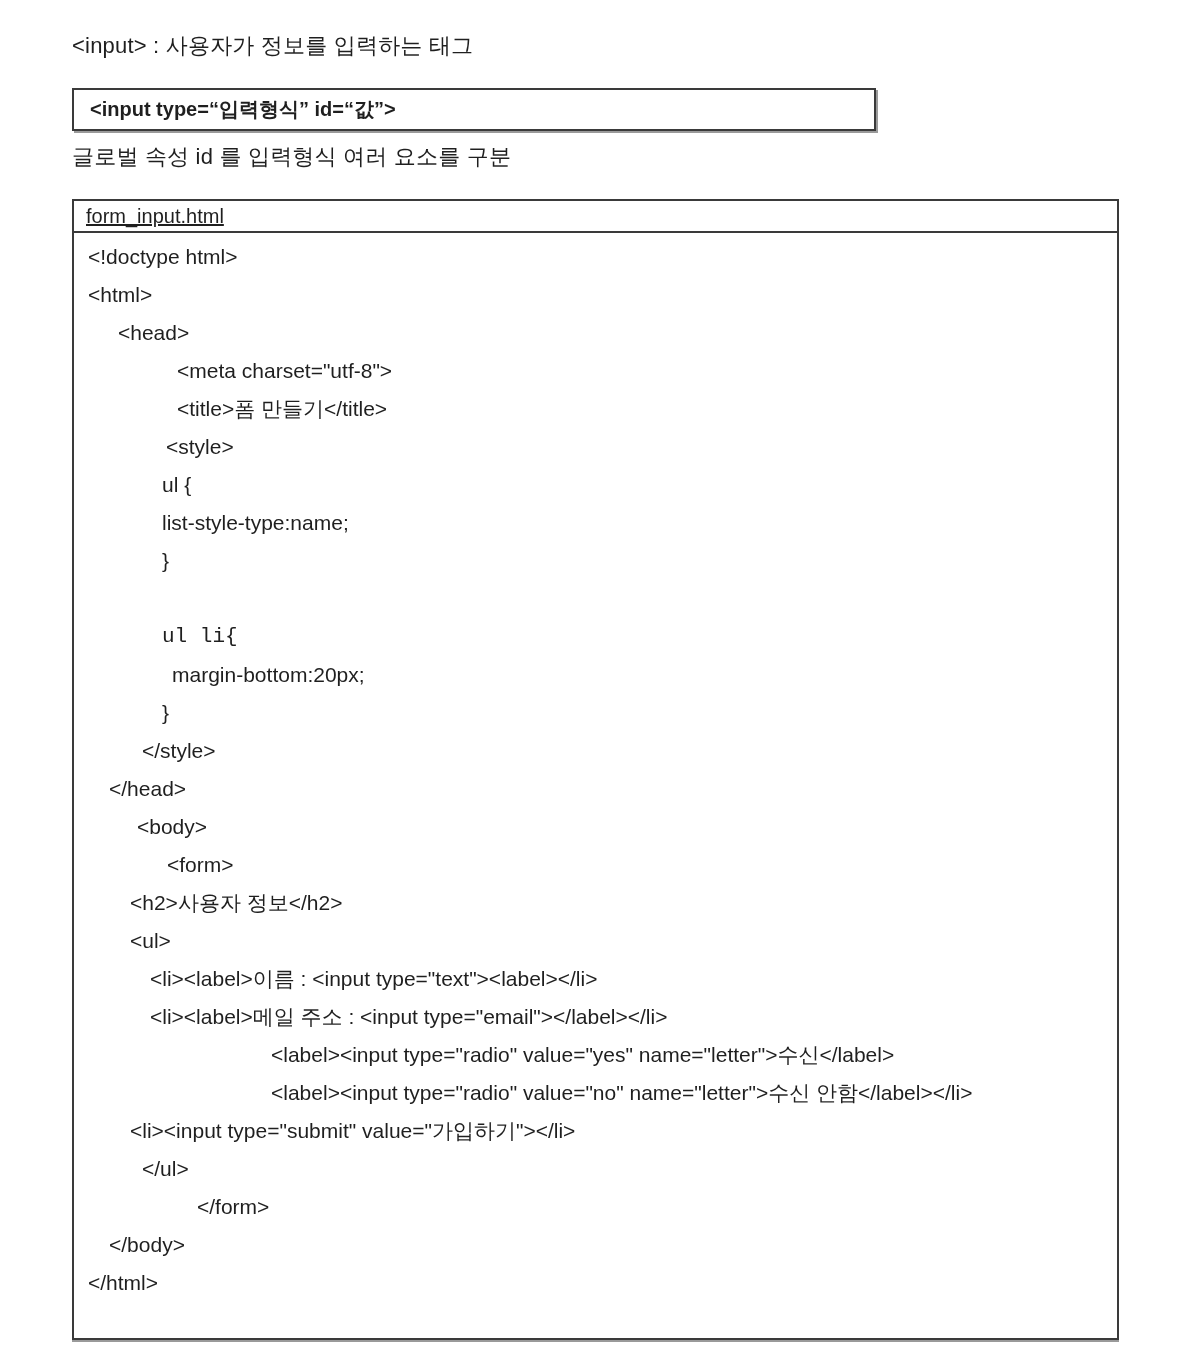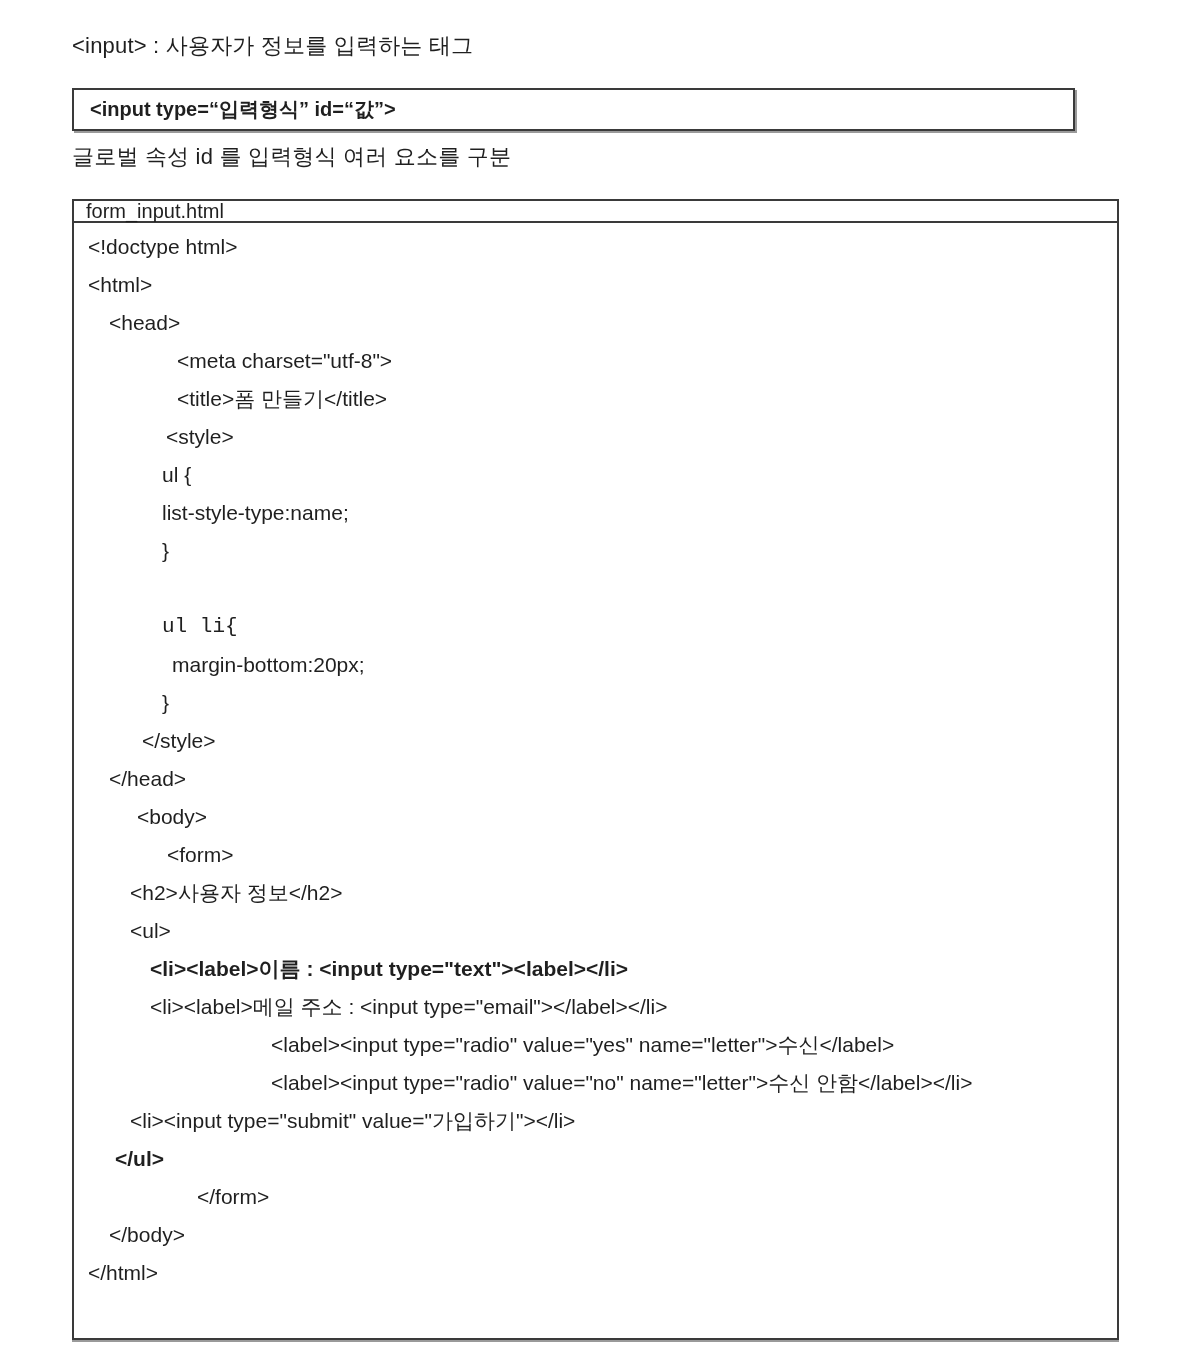--- a/index.html
+++ b/index.html
@@ -18,21 +18,21 @@
     position: absolute;
     left: 72px; top: 31px;
     font-size: 22px;
     letter-spacing: 0.2px;
     white-space: pre;
   }
 
   .syntax-box {
     position: absolute;
     left: 72px; top: 88px;
-    width: 1003px; height: 43px;
+    width: 804px; height: 43px;
     background: #ffffff;
     border: 2px solid #3a3a3a;
     box-shadow: 2px 2px 0 #9a9a9a;
     display: flex;
     align-items: center;
     padding-left: 16px;
   }
   .syntax-text {
     font-weight: bold;
     font-size: 20px;
@@ -49,26 +49,27 @@
 
   .code-panel {
     position: absolute;
     left: 72px; top: 199px;
     width: 1047px; height: 1141px;
     background: #ffffff;
     border: 2px solid #3a3a3a;
     box-shadow: 0 2px 0 #9a9a9a;
   }
   .code-header {
-    height: 22px;
+    height: 32px;
     border-bottom: 2px solid #3a3a3a;
     font-size: 20px;
     display: flex;
     align-items: center;
     padding-left: 12px;
+    text-decoration: underline;
   }
   .code-body {
     padding-top: 5px;
   }
   .code-line {
     height: 38px;
     line-height: 38px;
     font-size: 21px;
     white-space: pre;
     overflow: hidden;
@@ -85,42 +86,42 @@
     <span class="syntax-text">&lt;input type=“입력형식” id=“값”&gt;</span>
   </div>
 
   <p class="desc">글로벌 속성 id 를 입력형식 여러 요소를 구분</p>
 
   <div class="code-panel">
     <div class="code-header">form_input.html</div>
     <div class="code-body">
         <div class="code-line" style="padding-left: 14px;">&lt;!doctype html&gt;</div>
         <div class="code-line" style="padding-left: 14px;">&lt;html&gt;</div>
-        <div class="code-line" style="padding-left: 35px;">&lt;head&gt;</div>
+        <div class="code-line" style=" margin-left: 44px;">&lt;head&gt;</div>
         <div class="code-line" style="padding-left: 103px;">&lt;meta charset="utf-8"&gt;</div>
         <div class="code-line" style="padding-left: 103px;">&lt;title&gt;폼 만들기&lt;/title&gt;</div>
         <div class="code-line" style="padding-left: 92px;">&lt;style&gt;</div>
         <div class="code-line" style="padding-left: 88px;">ul {</div>
         <div class="code-line" style="padding-left: 88px;">list-style-type:name;</div>
         <div class="code-line" style="padding-left: 88px;">}</div>
         <div class="code-line" style="padding-left: 14px;">&nbsp;</div>
         <div class="code-line" style="padding-left: 88px; font-family: Liberation Mono, monospace;">ul li{</div>
         <div class="code-line" style="padding-left: 98px;">margin-bottom:20px;</div>
         <div class="code-line" style="padding-left: 88px;">}</div>
         <div class="code-line" style="padding-left: 68px;">&lt;/style&gt;</div>
         <div class="code-line" style="padding-left: 35px;">&lt;/head&gt;</div>
         <div class="code-line" style="padding-left: 35px; margin-left: 28px;">&lt;body&gt;</div>
         <div class="code-line" style="padding-left: 69px; margin-left: 24px;">&lt;form&gt;</div>
         <div class="code-line" style="padding-left: 56px;">&lt;h2&gt;사용자 정보&lt;/h2&gt;</div>
         <div class="code-line" style="padding-left: 56px;">&lt;ul&gt;</div>
-        <div class="code-line" style="padding-left: 76px; font-weight: bold;">&lt;li&gt;&lt;label&gt;이름 : &lt;input type="text"&gt;&lt;label&gt;&lt;/li&gt;</div>
+        <div class="code-line" style="padding-left: 76px;">&lt;li&gt;&lt;label&gt;이름 : &lt;input type="text"&gt;&lt;label&gt;&lt;/li&gt;</div>
         <div class="code-line" style="padding-left: 76px;">&lt;li&gt;&lt;label&gt;메일 주소 : &lt;input type="email"&gt;&lt;/label&gt;&lt;/li&gt;</div>
         <div class="code-line" style="padding-left: 197px;">&lt;label&gt;&lt;input type="radio" value="yes" name="letter"&gt;수신&lt;/label&gt;</div>
         <div class="code-line" style="padding-left: 197px;">&lt;label&gt;&lt;input type="radio" value="no" name="letter"&gt;수신 안함&lt;/label&gt;&lt;/li&gt;</div>
         <div class="code-line" style="padding-left: 56px;">&lt;li&gt;&lt;input type="submit" value="가입하기"&gt;&lt;/li&gt;</div>
-        <div class="code-line" style="padding-left: 41px; font-weight: bold;">&lt;/ul&gt;</div>
+        <div class="code-line" style="padding-left: 68px;">&lt;/ul&gt;</div>
         <div class="code-line" style="padding-left: 95px; margin-left: 28px;">&lt;/form&gt;</div>
         <div class="code-line" style="padding-left: 35px;">&lt;/body&gt;</div>
         <div class="code-line" style="padding-left: 14px;">&lt;/html&gt;</div>
       </div>
   </div>
 
 </div>
 
 </body></html>

